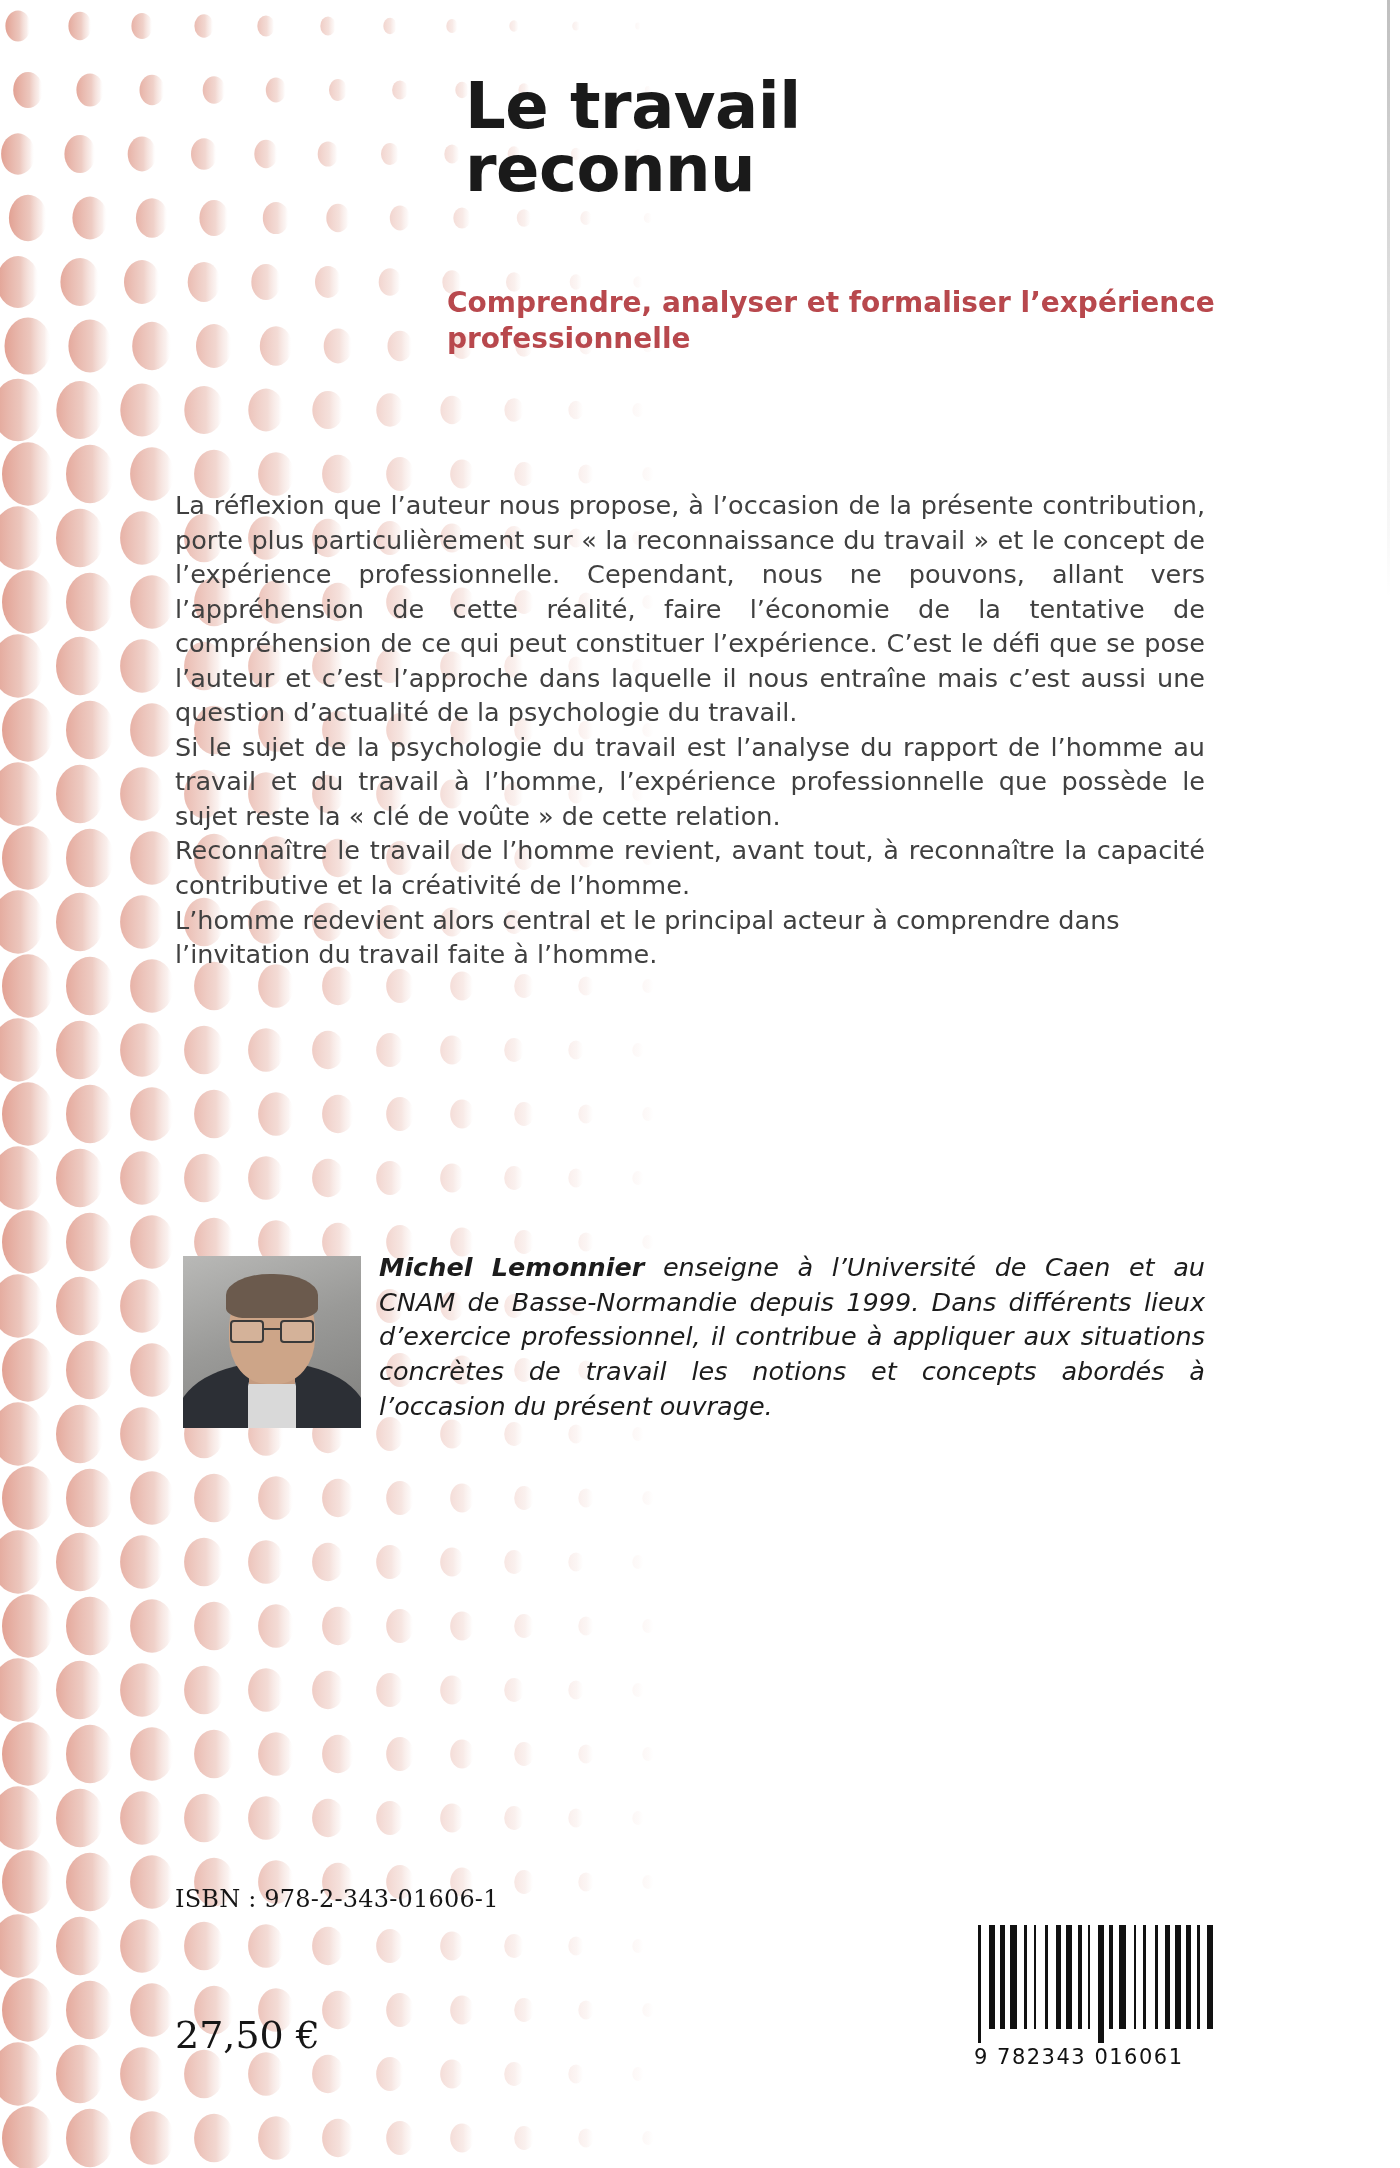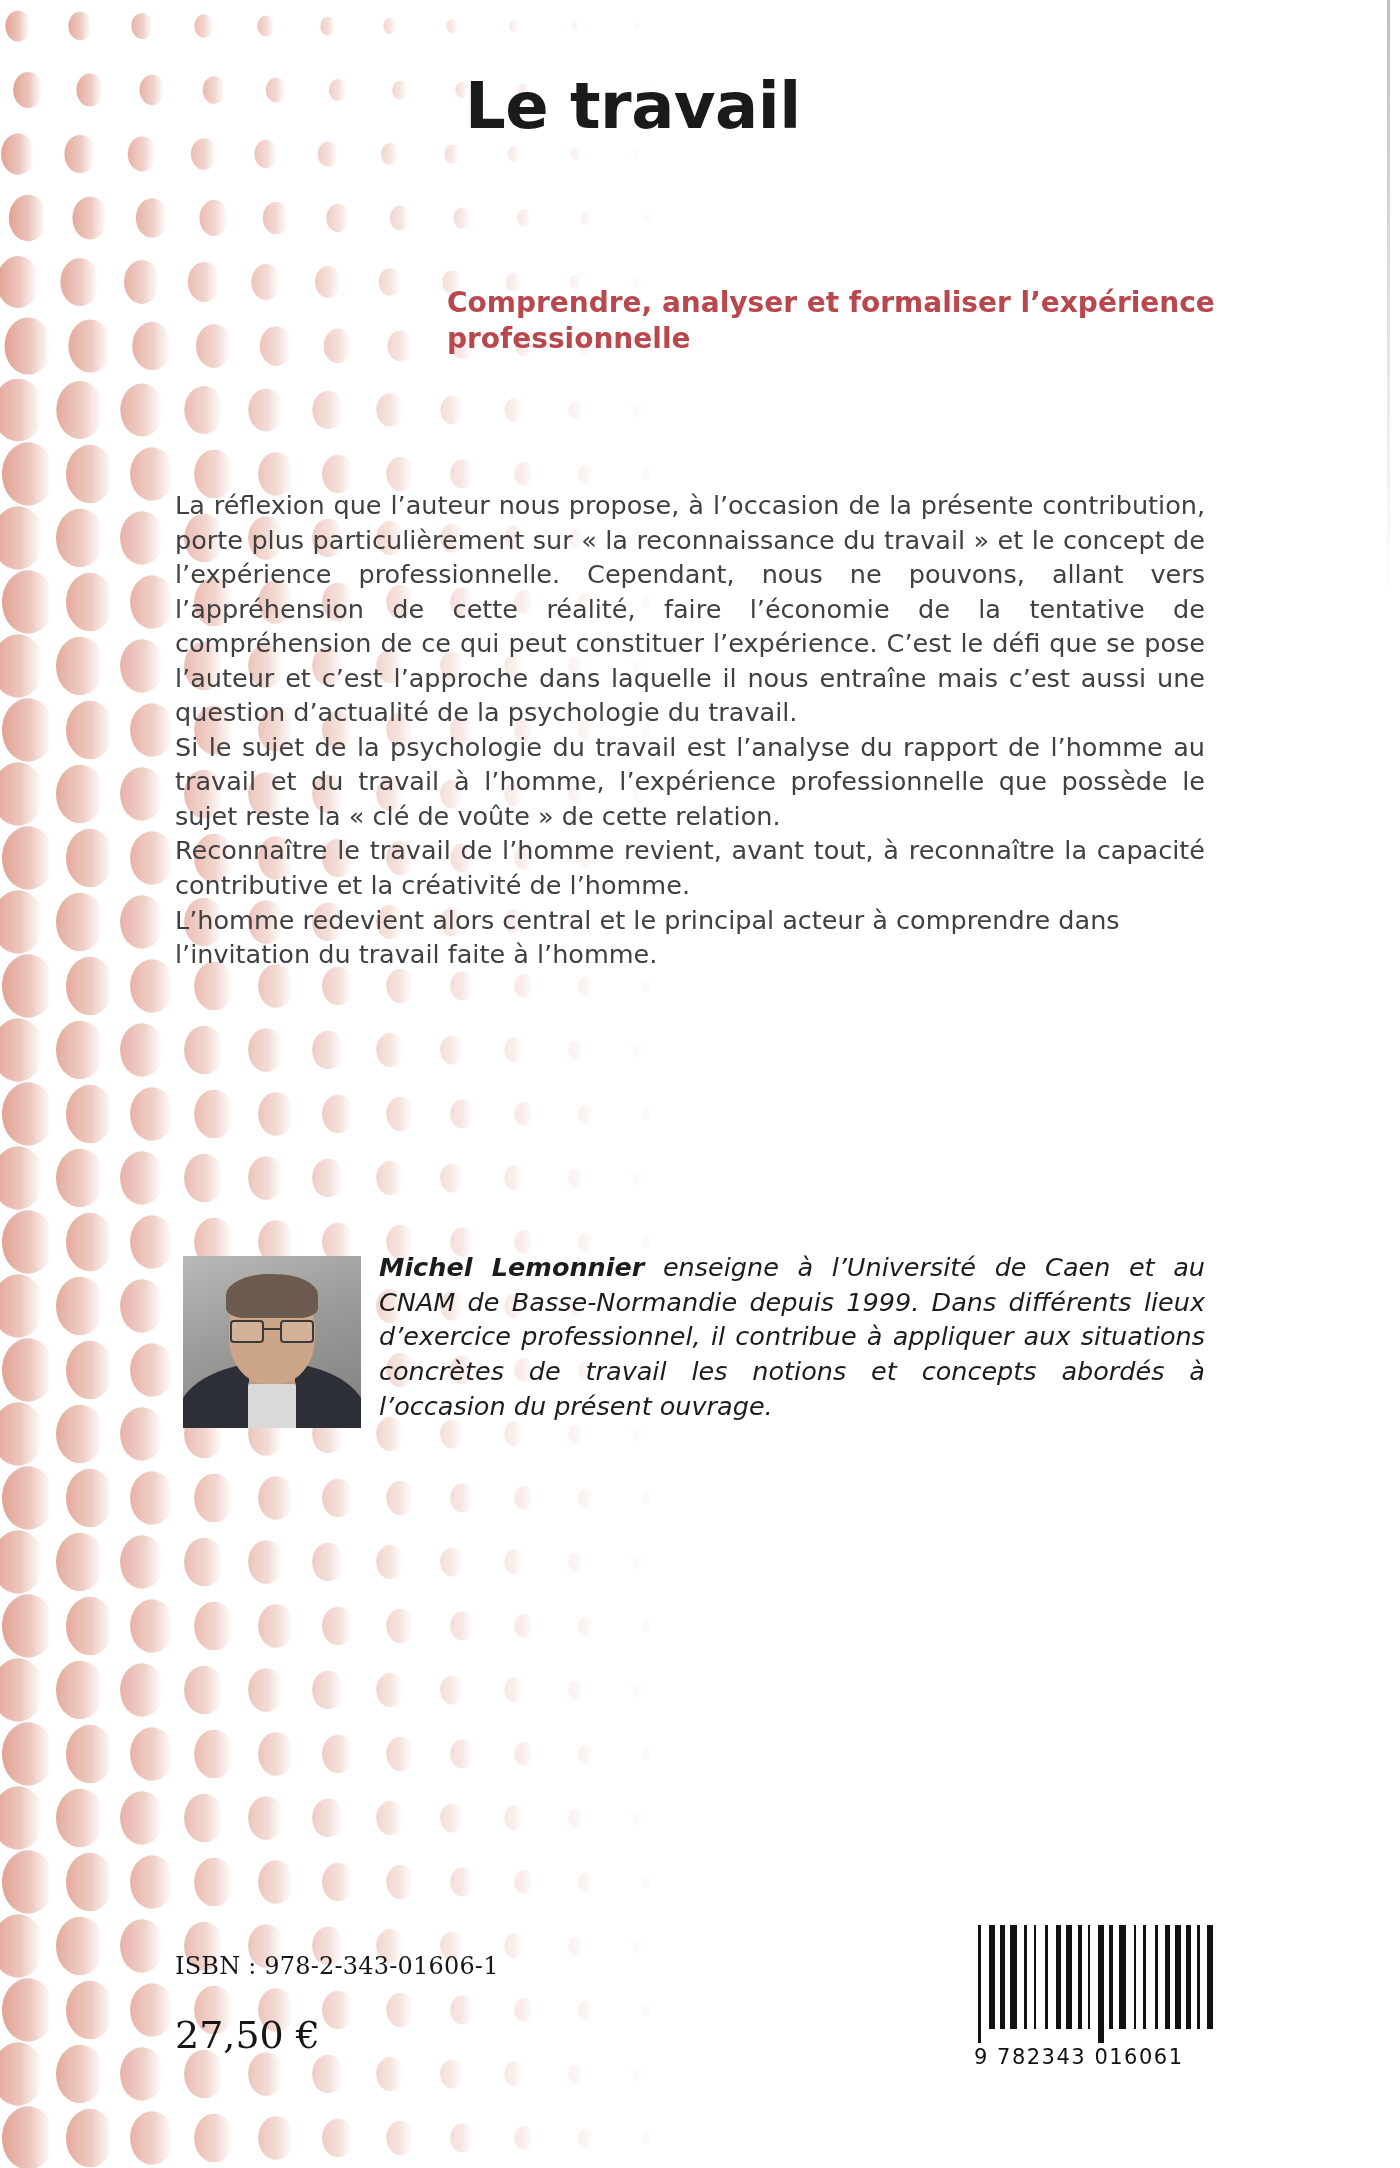--- a/index.html
+++ b/index.html
@@ -181,21 +181,21 @@
   }
   #author-text .name {
     font-weight: bold;
     font-style: italic;
   }
 
   
   #isbn {
     position: absolute;
     left: 0px;
-    top: 1952px;
+    top: 1885px;
     font-family: "DejaVu Serif", serif;
     font-size: 24px;
     color: #161616;
     letter-spacing: 0.2px;
   }
   #price {
     position: absolute;
     left: 0px;
     top: 2013px;
     font-family: "DejaVu Serif", serif;
@@ -616,20 +616,21 @@
         <ellipse cx="648.0" cy="2138.0" rx="5.7" ry="7.0" opacity="0.08"></ellipse>
       </g>
   </svg>
 
   <div id="edge-line"></div>
 
   <div id="content">
 
     <div class="title">
       <span>Le travail</span>
+      <span class="l2">reconnu</span>
     </div>
 
     <div class="subtitle">Comprendre, analyser et formaliser l’expérience professionnelle</div>
 
     <div class="blurb">
       <p>La réflexion que l’auteur nous propose, à l’occasion de la présente contribution, porte plus particulièrement sur « la reconnaissance du travail » et le concept de l’expérience professionnelle. Cependant, nous ne pouvons, allant vers l’appréhension de cette réalité, faire l’économie de la tentative de compréhension de ce qui peut constituer l’expérience. C’est le défi que se pose l’auteur et c’est l’approche dans laquelle il nous entraîne mais c’est aussi une question d’actualité de la psychologie du travail.</p>
       <p>Si le sujet de la psychologie du travail est l’analyse du rapport de l’homme au travail et du travail à l’homme, l’expérience professionnelle que possède le sujet reste la « clé de voûte » de cette relation.</p>
       <p>Reconnaître le travail de l’homme revient, avant tout, à reconnaître la capacité contributive et la créativité de l’homme.</p>
       <p>L’homme redevient alors central et le principal acteur à comprendre dans l’invitation du travail faite à l’homme.</p>
     </div>

